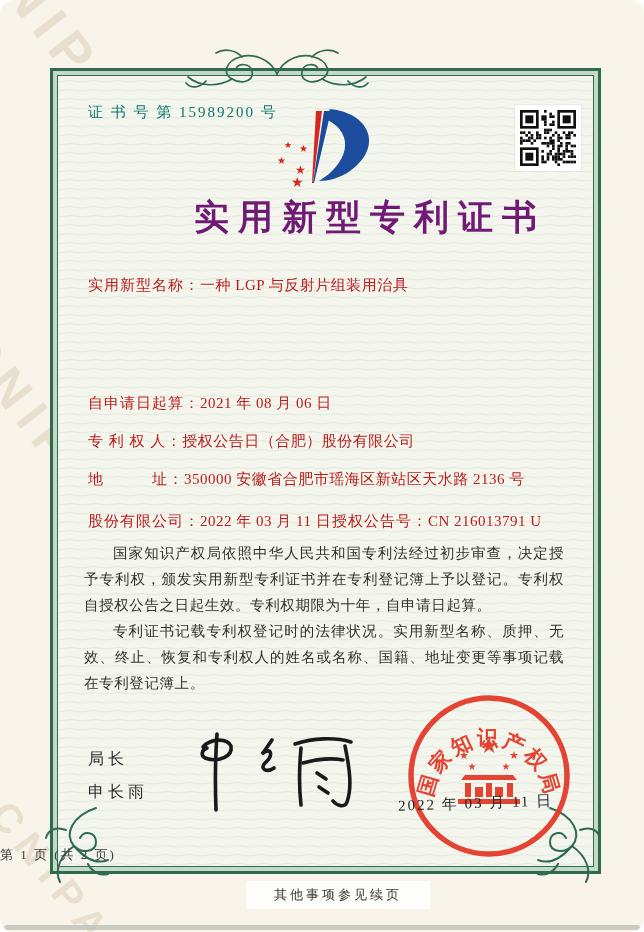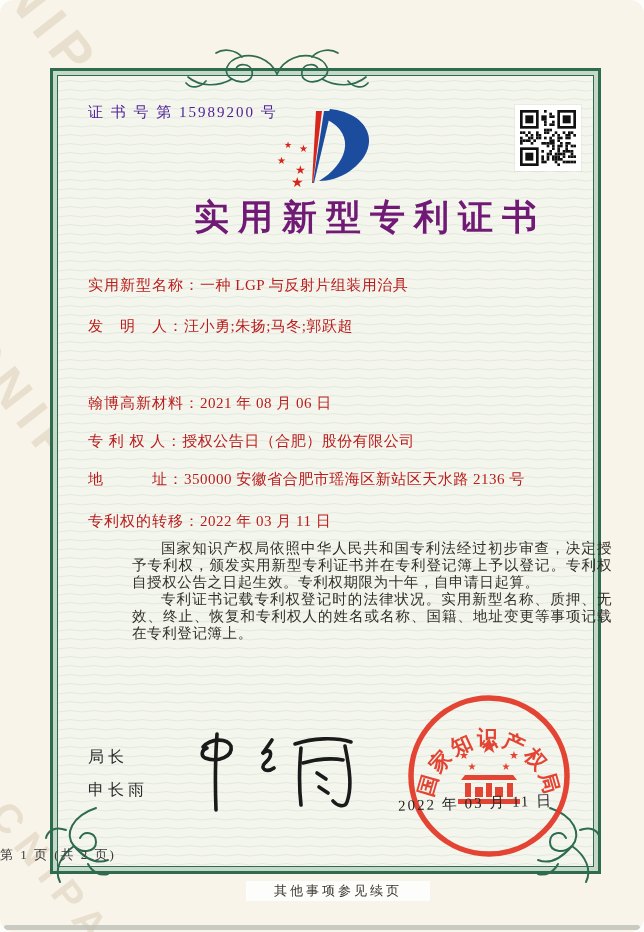--- a/index.html
+++ b/index.html
@@ -16,42 +16,42 @@
   .wm5{left:128px;top:548px;font-size:50px;color:rgba(176,152,112,0.16);}
   .wm6{left:-34px;top:852px;font-size:40px;}
   
   .frame{position:absolute;left:50px;top:68px;width:545px;height:800px;
          border:3px solid var(--frame_green,#2f6b50);background:#c6d8c6;z-index:2;}
   .frame-inner{position:absolute;left:4px;top:4px;right:4px;bottom:4px;
          border:1px solid var(--frame_green,#2f6b50);background:#f4f6ee;}
   #waves{position:absolute;left:0;top:0;}
   .orn{position:absolute;z-index:3;}
   .content{position:absolute;left:0;top:0;width:644px;height:932px;z-index:4;}
-  .cert-no{position:absolute;left:88px;top:103px;font-size:15px;letter-spacing:2px;color:#4c1d95;}
+  .cert-no{position:absolute;left:88px;top:103px;font-size:15px;letter-spacing:2px;color:#0f766e;}
   .logo{position:absolute;left:270px;top:102px;}
   .qr{position:absolute;left:515px;top:105px;width:66px;height:66px;background:#fff;
       box-shadow:0 0 0 1px rgba(0,0,0,0.04);}
   .title{position:absolute;left:0;top:194px;width:644px;text-align:center;font-size:35px;
          font-weight:bold;letter-spacing:9px;color:#701a75;padding-left:48px;}
   .row{position:absolute;left:88px;font-size:15px;color:#b91c1c;white-space:nowrap;letter-spacing:0.5px;}
   .row .lab{letter-spacing:1px;}
   .r0{top:276px;} .r1{top:317px;} .r2{top:356px;} .r3{top:394px;} .r4{top:432px;} .r5{top:470px;}
   .g1{top:512px;} .g2{top:512px;left:332px;}
-  .paras{position:absolute;left:84px;top:540px;width:480px;font-size:14.5px;line-height:17px;
-         color:#33302c;letter-spacing:0.6px;text-align:justify;margin-left:48px;}
+  .paras{position:absolute;left:84px;top:540px;width:480px;font-size:14.5px;line-height:26px;
+         color:#33302c;letter-spacing:0.6px;text-align:justify;}
   .paras p{margin:0;text-indent:2em;}
-  .signer{position:absolute;left:88px;top:742px;font-family:Liberation Mono, monospace;
+  .signer{position:absolute;left:88px;top:742px;font-family:Liberation Serif, serif;
           font-size:16px;color:#2b2b2b;letter-spacing:4px;line-height:33px;}
   .sig{position:absolute;left:175px;top:722px;z-index:6;}
   .seal{position:absolute;left:403px;top:690px;z-index:5;opacity:0.95;mix-blend-mode:multiply;}
   .seal-date{position:absolute;left:398px;top:794px;font-size:15px;letter-spacing:2px;color:#262626;
              transform:rotate(-2deg);z-index:6;white-space:nowrap;}
   .pageinfo{position:absolute;left:0;top:846px;width:644px;text-align:left;font-size:13px;
             color:#3c3c3c;letter-spacing:2px;}
-  .cont-strip{position:absolute;left:246px;top:881px;width:184px;height:20px;background:#fdfdfb;
+  .cont-strip{position:absolute;left:246px;top:881px;width:184px;height:28px;background:#fdfdfb;
               z-index:3;display:flex;align-items:center;justify-content:center;}
   .cont-strip span{font-size:13px;color:#3a362f;letter-spacing:3px;}
   .photo-edge{position:absolute;left:4px;right:4px;bottom:2px;height:5px;background:#b9bdb6;
               border-radius:3px;opacity:0.75;z-index:2;}
 </style>
 </head>
 <body>
 
 <div class="page">
 
@@ -331,35 +331,35 @@
           <rect x="53.33333333333333" y="50.666666666666664" width="2.6666666666666665" height="2.6666666666666665" fill="#111"></rect>
           <rect x="37.33333333333333" y="53.33333333333333" width="2.6666666666666665" height="2.6666666666666665" fill="#111"></rect>
         </svg>
     </div>
 
     <div class="title">实用新型专利证书</div>
 
     <div class="row r0">
       <span class="lab">实用新型名称：</span><span>一种 LGP 与反射片组装用治具</span>
     </div>
-    <div class="row r1">
-      <span class="lab">发　明　人：</span><span>汪小勇;朱扬;马冬;郭跃超</span>
-    </div>
     <div class="row r3">
-      <span class="lab">翰博高新材料：</span><span>2021 年 08 月 06 日</span>
+      <span class="lab">自申请日起算：</span><span>2021 年 08 月 06 日</span>
     </div>
     <div class="row r4">
       <span class="lab">专 利 权 人：</span><span>授权公告日（合肥）股份有限公司</span>
     </div>
     <div class="row r5">
       <span class="lab">地　　　址：</span><span>350000 安徽省合肥市瑶海区新站区天水路 2136 号</span>
     </div>
 
     <div class="row g1">
-      <span class="lab">专利权的转移：</span><span>2022 年 03 月 11 日</span>
+      <span class="lab">股份有限公司：</span><span>2022 年 03 月 11 日</span>
+    </div>
+    <div class="row g2">
+      <span class="lab">授权公告号：</span><span>CN 216013791 U</span>
     </div>
 
     <div class="paras">
       <p>国家知识产权局依照中华人民共和国专利法经过初步审查，决定授予专利权，颁发实用新型专利证书并在专利登记簿上予以登记。专利权自授权公告之日起生效。专利权期限为十年，自申请日起算。</p>
       <p>专利证书记载专利权登记时的法律状况。实用新型名称、质押、无效、终止、恢复和专利权人的姓名或名称、国籍、地址变更等事项记载在专利登记簿上。</p>
     </div>
 
     <div class="signer">
       <div>局长</div>
       <div>申长雨</div>

